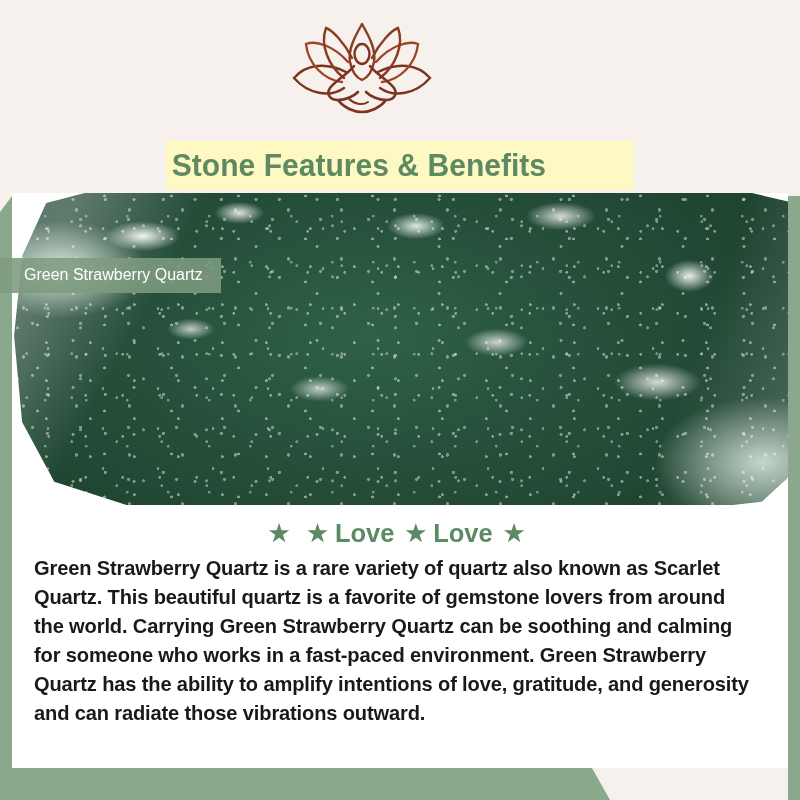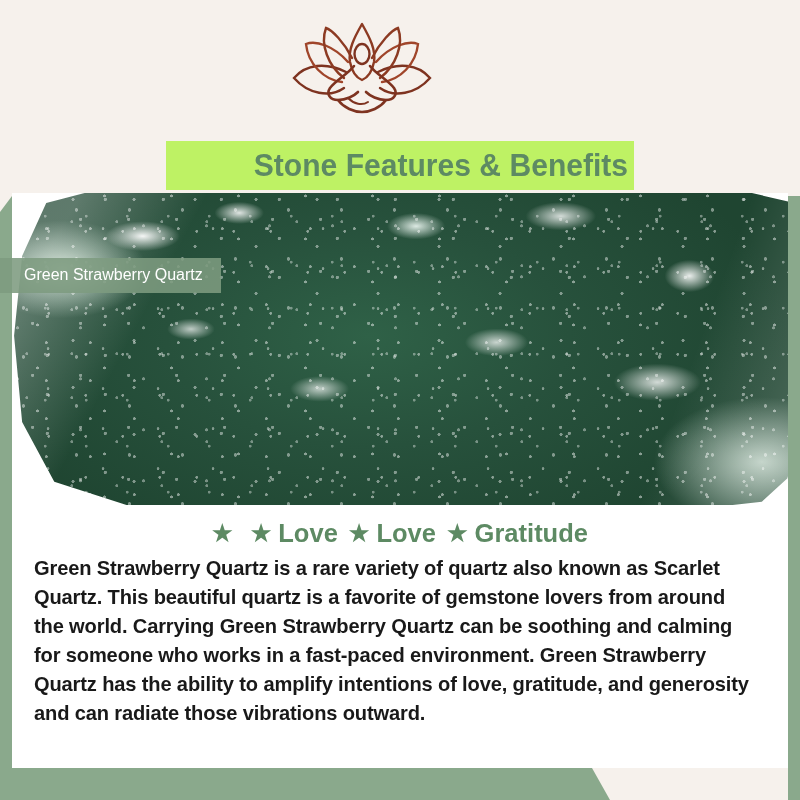--- a/index.html
+++ b/index.html
@@ -89,24 +89,24 @@
     color: #2a2320;
     font-weight: 400;
   }
 
   .title-band {
     position: absolute;
     top: 141px;
     left: 166px;
     width: 468px;
     height: 49px;
-    background: #bef264;
+    background: #fef9c3;
     display: flex;
     align-items: center;
-    justify-content: flex-end;
+    justify-content: flex-start;
     z-index: 6;
   }
   .title-band h1 {
     margin: 0;
     font-size: 31px;
     font-weight: bold;
     color: #5d8a63;
     letter-spacing: 0px;
     font-family: "Liberation Sans", sans-serif;
     white-space: nowrap;
@@ -295,21 +295,20 @@
       <span class="kw">
         <span class="star">★</span>
         <span>Love</span>
       </span>
       <span class="kw">
         <span class="star">★</span>
         <span>Love</span>
       </span>
       <span class="kw">
         <span class="star">★</span>
-        <span>Gratitude</span>
       </span>
     </div>
     <p class="paragraph">Green Strawberry Quartz is a rare variety of quartz also known as Scarlet Quartz. This beautiful quartz is a favorite of gemstone lovers from around the world. Carrying Green Strawberry Quartz can be soothing and calming for someone who works in a fast-paced environment. Green Strawberry Quartz has the ability to amplify intentions of love, gratitude, and generosity and can radiate those vibrations outward.</p>
   </div>
 
   <div class="deco-left-strip"></div>
   <div class="deco-bottom"></div>
 
 </div>
 

